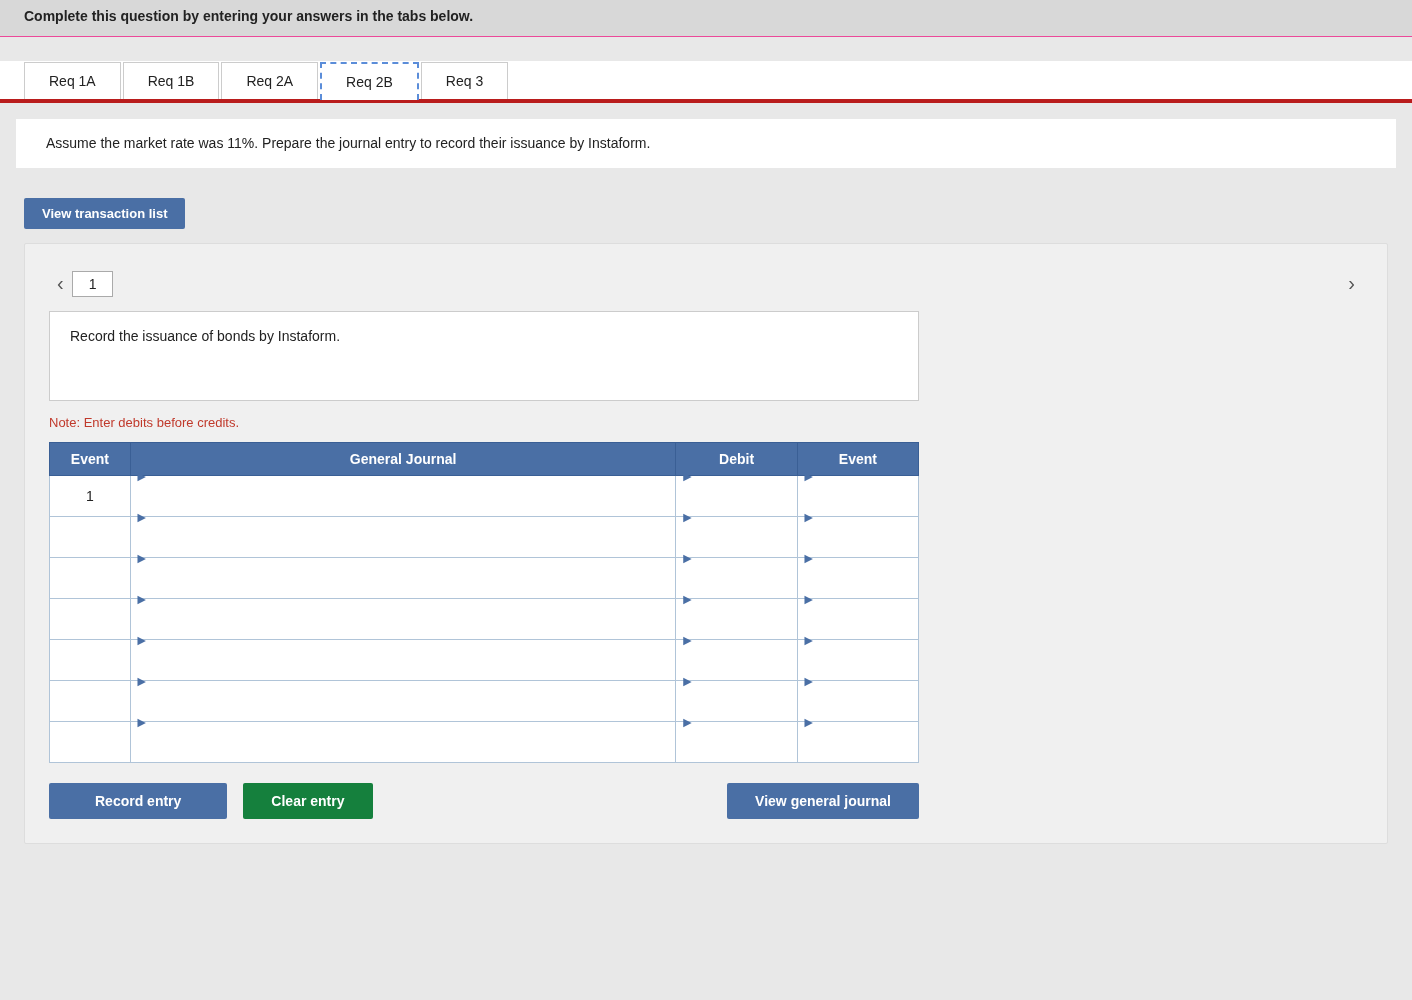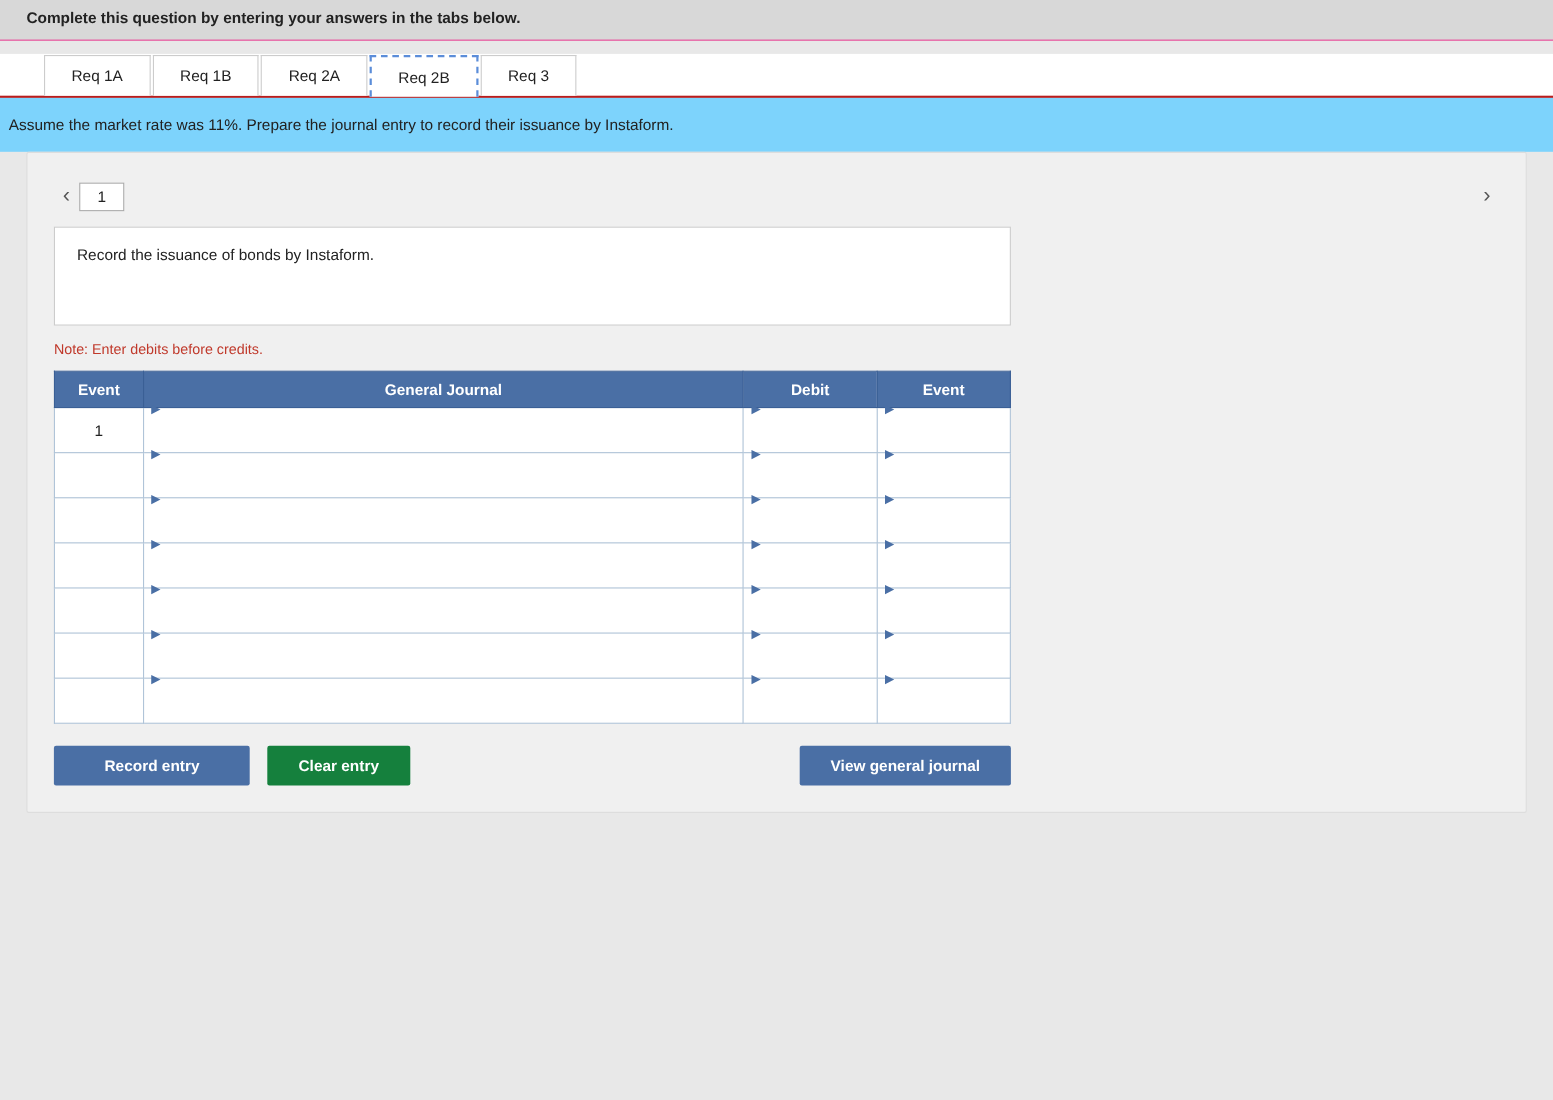--- a/index.html
+++ b/index.html
@@ -23,26 +23,26 @@
       background: #d8d8d8;
       padding: 8px 24px 12px 24px;
       font-size: 14px;
       font-weight: bold;
       border-bottom: 1px solid #ec4899;
     }
 
     
     .tabs-row {
       background: #fff;
-      border-bottom: 2px solid #b91c1c;
-      padding: 0 40px;
+      border-bottom: 4px solid #b91c1c;
+      padding: 0 24px;
       display: flex;
       align-items: flex-end;
       gap: 0;
-      margin-top: 12px;
+      margin-top: 24px;
     }
 
     .tab {
       padding: 10px 24px;
       border: 1px solid #ccc;
       border-bottom: none;
       background: #fff;
       cursor: pointer;
       font-size: 14px;
       margin-right: 2px;
@@ -52,23 +52,23 @@
       border: 2px dashed #5b8dd9;
       border-bottom: none;
       background: #fff;
       font-weight: normal;
       position: relative;
       bottom: -1px;
     }
 
     
     .info-box {
-      background: #7dd3fc;
-      padding: 14px 8px;
-      margin: 0;
+      background: #ffffff;
+      padding: 14px 30px;
+      margin: 16px;
       font-size: 14px;
       line-height: 1.5;
     }
 
     .info-box .note-red {
       color: #c0392b;
     }
 
     
     .view-transaction-btn-row {
@@ -262,20 +262,23 @@
     </div>
     <div class="tab">
       <span>Req 3</span>
     </div>
   </div>
 
   <div class="info-box">
     <div>Assume the market rate was 11%. Prepare the journal entry to record their issuance by Instaform.</div>
   </div>
 
+  <div class="view-transaction-btn-row">
+    <button class="btn-blue">View transaction list</button>
+  </div>
 
   <div class="worksheet-card">
 
 
     <div class="tab-navigator">
       <button class="nav-arrow">‹</button>
       <div class="tab-number-box">1</div>
       <button class="nav-arrow" style="margin-left: auto;">›</button>
     </div>
 

